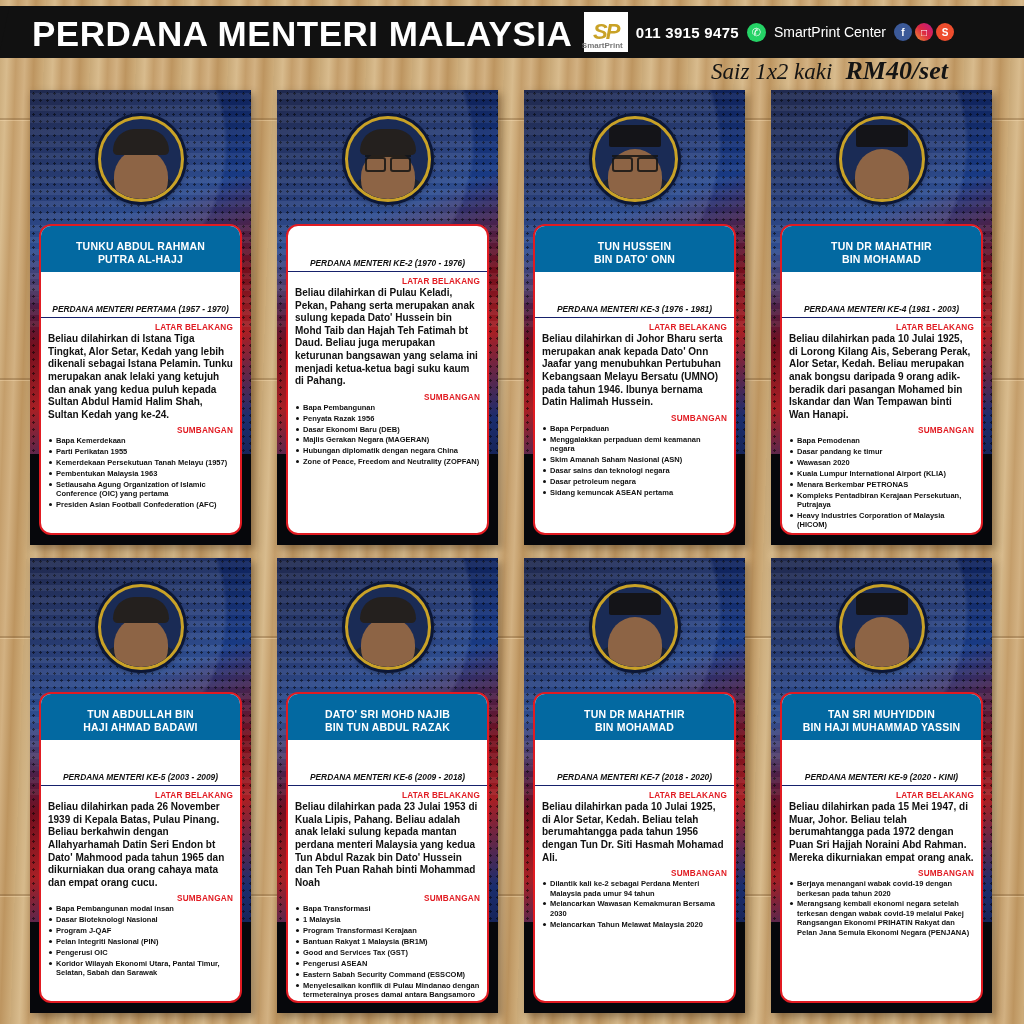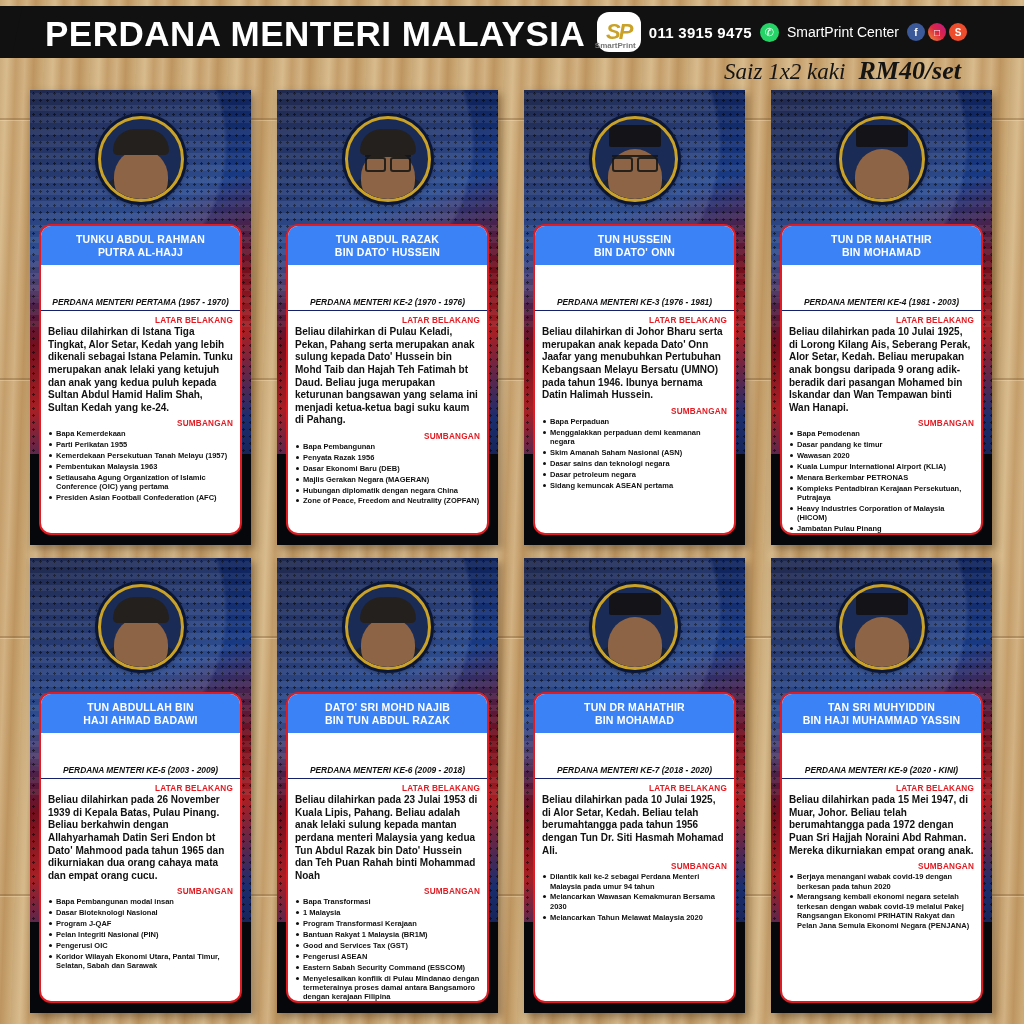--- a/index.html
+++ b/index.html
@@ -14,21 +14,21 @@
   }
   
   .plank {
     position:absolute; left:0; right:0; height:2px;
     background:rgba(120,85,45,.35);
     box-shadow:0 1px 0 rgba(255,230,190,.35);
   }
 
   
   #header {
-    position:absolute; left:17px; top:0; width:960px; height:86px;
+    position:absolute; left:4px; top:0; width:960px; height:86px;
   }
   .hdr-black {
     position:absolute; left:0; top:6px; width:612px; height:52px;
     background:#111; transform:skewX(-12deg);
   }
   .hdr-black2 {
     position:absolute; left:-20px; top:6px; width:60px; height:52px;
     background:#111;
   }
   .hdr-title {
@@ -40,21 +40,21 @@
   .hdr-strip {
     position:absolute; left:598px; top:6px; width:430px; height:52px;
     background:#111; transform:skewX(-12deg);
   }
   .hdr-right {
     position:absolute; right:10px; top:10px; height:44px;
     display:flex; align-items:center; gap:8px; z-index:5;
     color:#fff;
   }
   .sp-logo {
-    width:44px; height:40px; background:#fff; border-radius:12px;
+    width:44px; height:40px; background:#fff; border-radius:0;
     display:flex; align-items:center; justify-content:center;
     color:#c9a227; font-weight:bold; font-size:22px; font-style:italic;
     letter-spacing:-2px; position:relative;
   }
   .sp-logo .sub { position:absolute; bottom:2px; right:5px; font-size:8px; color:#777; font-style:normal; letter-spacing:0; }
   .phone { font-size:15px; font-weight:bold; letter-spacing:.3px; }
   .wa {
     width:19px;height:19px;border-radius:50%;background:#25D366;
     display:flex;align-items:center;justify-content:center;color:#fff;font-size:11px;
   }
@@ -154,22 +154,22 @@
 
   .card {
     position:absolute; left:9px; right:9px; top:134px; bottom:10px;
     background:#fff;
     border:2px solid #e11b22;
     border-radius:12px;
     overflow:hidden;
     display:flex; flex-direction:column;
   }
   .name-band {
-    background:#3b82f6; color:#fff;
-    text-align:center; padding:7px 4px 6px;
+    background:#0369a1; color:#fff;
+    text-align:center; padding:14px 4px 6px;
     font-size:10.5px; font-weight:bold; line-height:1.25;
     letter-spacing:.2px;
   }
   .term-band {
     background:#fff; color:#111;
     text-align:center; padding:3px 2px 3px;
     font-size:8.4px; font-weight:bold; font-style:italic;
     border-bottom:1.5px solid #16216b;
     margin-top:29px;
   }
@@ -265,24 +265,20 @@
     <div class="bg"></div>
     <div class="bg-stripes"></div>
     <div class="bg-bottom"></div>
     <div class="portrait">
       <div class="body"></div>
       <div class="face"></div>
       <div class="hair"></div>
       <div class="glasses"></div>
     </div>
     <div class="card">
-      <div class="name-band">
-          <div>TUN ABDUL RAZAK</div>
-          <div>BIN DATO' HUSSEIN</div>
-        </div>
       <div class="term-band">PERDANA MENTERI KE-2 (1970 - 1976)</div>
       <div class="body-wrap">
         <div class="sec-title">LATAR BELAKANG</div>
         <div class="para">Beliau dilahirkan di Pulau Keladi, Pekan, Pahang serta merupakan anak sulung kepada Dato' Hussein bin Mohd Taib dan Hajah Teh Fatimah bt Daud. Beliau juga merupakan keturunan bangsawan yang selama ini menjadi ketua-ketua bagi suku kaum di Pahang.</div>
         <div class="sec-title">SUMBANGAN</div>
         <ul class="points">
             <li>Bapa Pembangunan</li>
             <li>Penyata Razak 1956</li>
             <li>Dasar Ekonomi Baru (DEB)</li>
             <li>Majlis Gerakan Negara (MAGERAN)</li>

